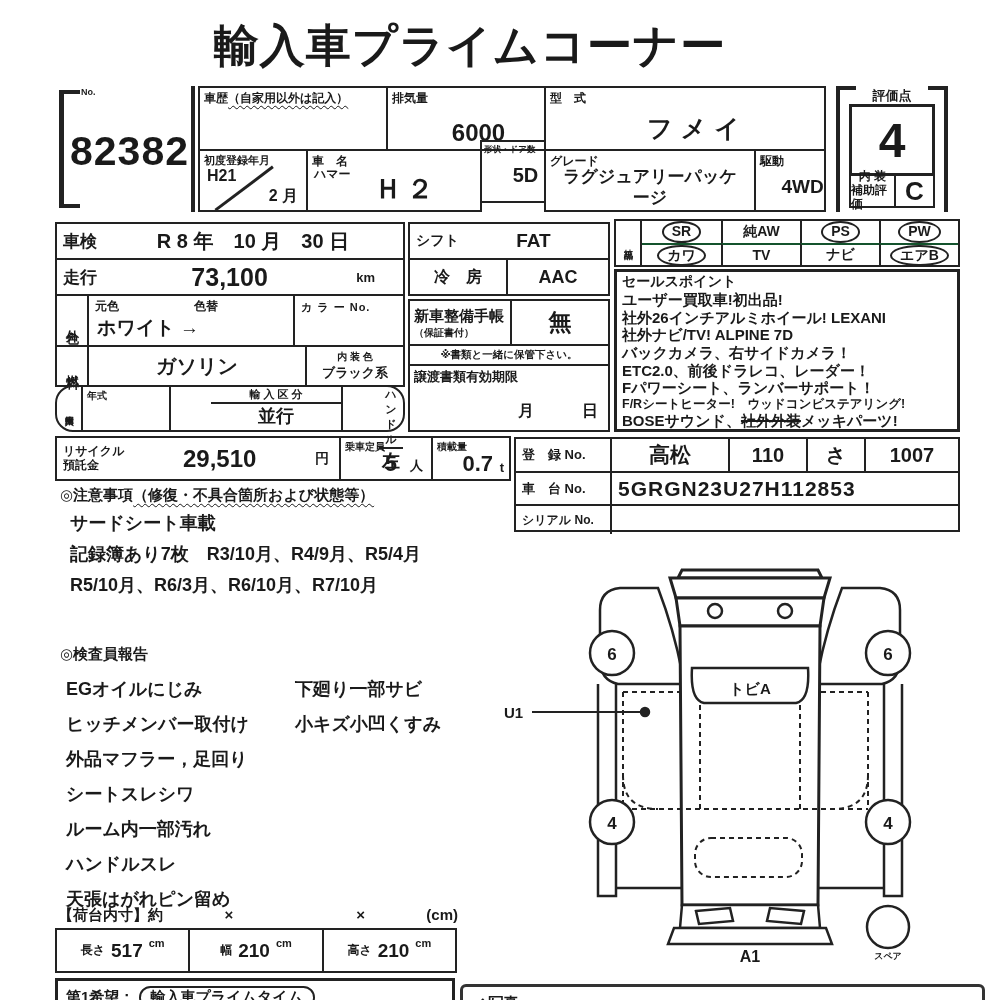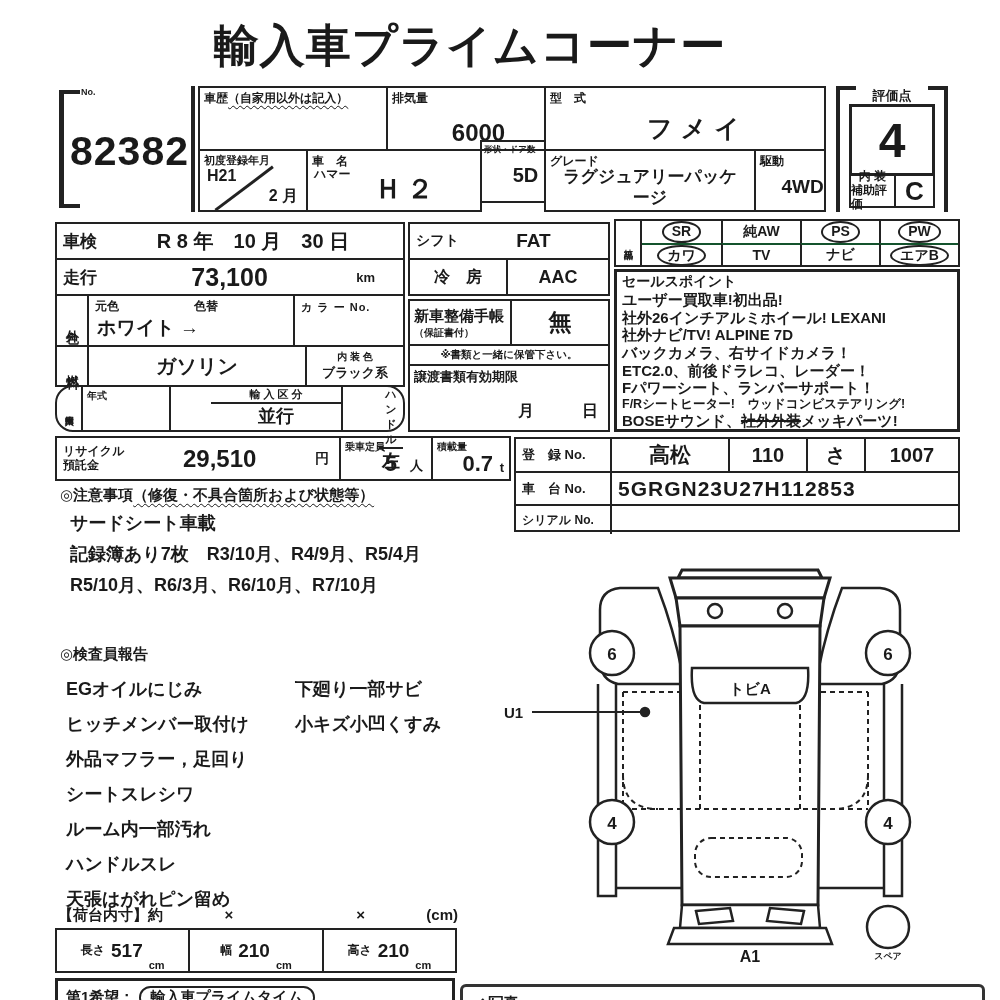--- a/index.html
+++ b/index.html
@@ -54,21 +54,21 @@
   .regval{display:flex;align-items:center;justify-content:center;}
   
   .heading{font-size:15px;white-space:nowrap;}
   .bodyline{font-size:18px;line-height:31px;white-space:nowrap;}
   
   #cargo-head{left:58px;top:906px;width:400px;display:flex;font-size:15px;}
   #cargo-head .xh{flex:1;text-align:center;}
   #cargo-tbl{left:55px;top:928px;width:402px;height:45px;border:2.5px solid #222;display:flex;}
   #cargo-tbl .ccell{flex:1;border-right:2px solid #222;display:flex;align-items:center;justify-content:center;gap:6px;}
   #cargo-tbl .ccell:last-child{border-right:none;}
-  #cargo-tbl .cl{font-size:12px;} #cargo-tbl .cv{font-size:19px;} #cargo-tbl .cu{font-size:11px;align-self:flex-end;padding-bottom:0;}
+  #cargo-tbl .cl{font-size:12px;} #cargo-tbl .cv{font-size:19px;} #cargo-tbl .cu{font-size:11px;align-self:flex-end;padding-bottom:22px;}
   
   #wish{left:55px;top:978px;width:400px;height:42px;border:3px solid #222;padding:5px 8px;font-size:15px;white-space:nowrap;}
   #wish .woval{display:inline-block;border:2px solid #222;border-radius:16px;padding:0 10px;}
   #memo{left:460px;top:984px;width:525px;height:40px;border:3px solid #333;border-radius:6px;padding:7px 14px;font-size:15px;}
   svg text{font-family:"Liberation Sans","DejaVu Sans",sans-serif;font-weight:700;fill:#1a1a1a;}
 </style>
 </head>
 <body>
 
 <div id="sheet">

